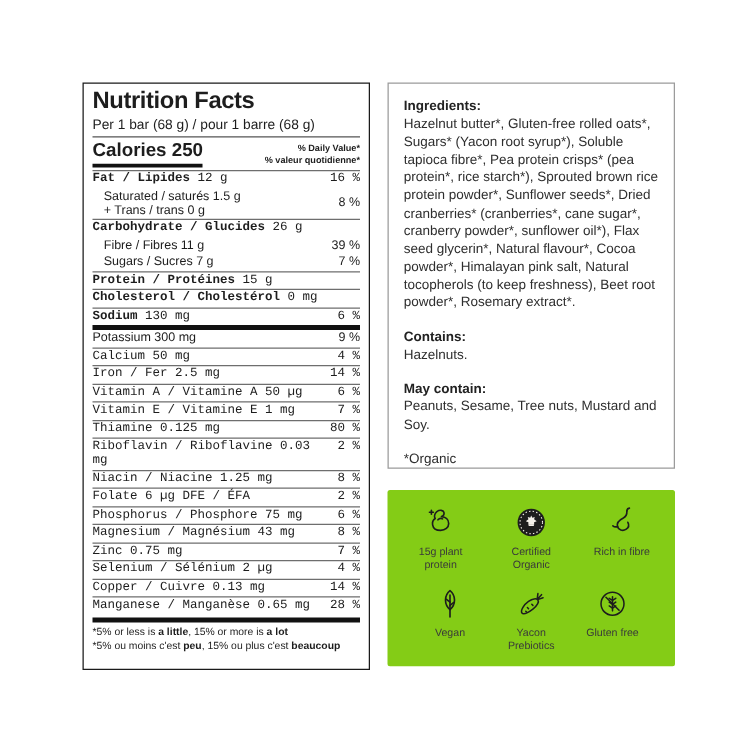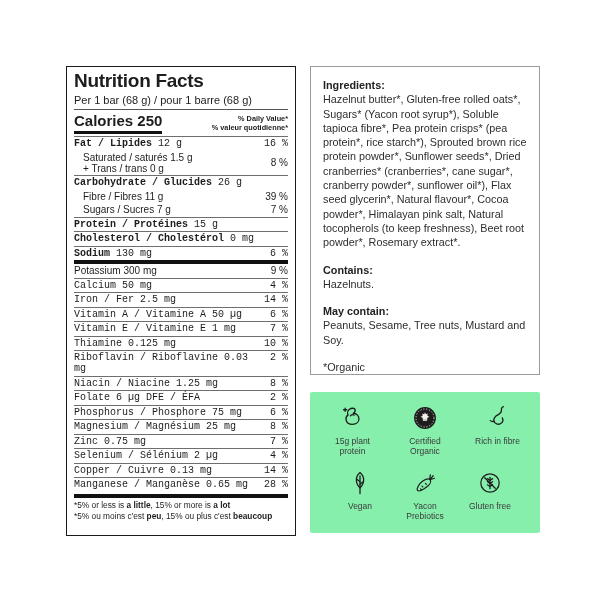--- a/index.html
+++ b/index.html
@@ -127,21 +127,21 @@
       <span class="dv">6 %</span>
     </div>
 
     <div class="nrow sep">
       <span class="lbl"><span>Vitamin E / Vitamine E 1 mg</span></span>
       <span class="dv">7 %</span>
     </div>
 
     <div class="nrow sep">
       <span class="lbl"><span>Thiamine 0.125 mg</span></span>
-      <span class="dv">10 %</span>
+      <span class="dv">80 %</span>
     </div>
 
     <div class="nrow sep">
       <span class="lbl"><span>Riboflavin / Riboflavine 0.03 mg</span></span>
       <span class="dv">2 %</span>
     </div>
 
     <div class="nrow sep">
       <span class="lbl"><span>Niacin / Niacine 1.25 mg</span></span>
       <span class="dv">8 %</span>
@@ -151,21 +151,21 @@
       <span class="lbl"><span>Folate 6 µg DFE / ÉFA</span></span>
       <span class="dv">2 %</span>
     </div>
 
     <div class="nrow sep">
       <span class="lbl"><span>Phosphorus / Phosphore 75 mg</span></span>
       <span class="dv">6 %</span>
     </div>
 
     <div class="nrow sep">
-      <span class="lbl"><span>Magnesium / Magnésium 25 mg</span></span>
+      <span class="lbl"><span>Magnesium / Magnésium 43 mg</span></span>
       <span class="dv">8 %</span>
     </div>
 
     <div class="nrow sep">
       <span class="lbl"><span>Zinc 0.75 mg</span></span>
       <span class="dv">7 %</span>
     </div>
 
     <div class="nrow sep">
       <span class="lbl"><span>Selenium / Sélénium 2 µg</span></span>
@@ -194,21 +194,21 @@
     <div class="gap"></div>
     <b>Contains:</b><br>
     <span>Hazelnuts.</span>
     <div class="gap"></div>
     <b>May contain:</b><br>
     <span>Peanuts, Sesame, Tree nuts, Mustard and Soy.</span>
     <div class="gap"></div>
     <span>*Organic</span>
   </div>
 
-  <div class="badges" id="badge-panel" style="background: #86efac;">
+  <div class="badges" id="badge-panel" style="background: #84cc16;">
     <div class="brow first" id="brow1">
     <div class="badge">
       <span class="badge-icon">
             <svg viewBox="0 0 32 32" fill="none" stroke="#1d1d1d" stroke-width="1.5" stroke-linecap="round" stroke-linejoin="round">
       <path d="M12 6c2.5-1.8 5.8-1.4 6.4.6.5 1.7-.6 3.3-2.2 4 3.7.3 6.6 2.8 6.6 6.3 0 3.8-3.2 6.3-7.4 6.3-4 0-6.8-2-7.3-5.1-.4-2.6.7-4.7 2.4-5.7-1.5-1.9-.3-4.9 1.5-6.4z"></path>
       <path d="M13 13.5c1-1.2 2.8-1.6 4.2-.8"></path>
       <path d="M5.2 6.6h3.6M7 4.8v3.6"></path>
     </svg>
           </span>
       <div class="badge-label">15g plant protein</div>

